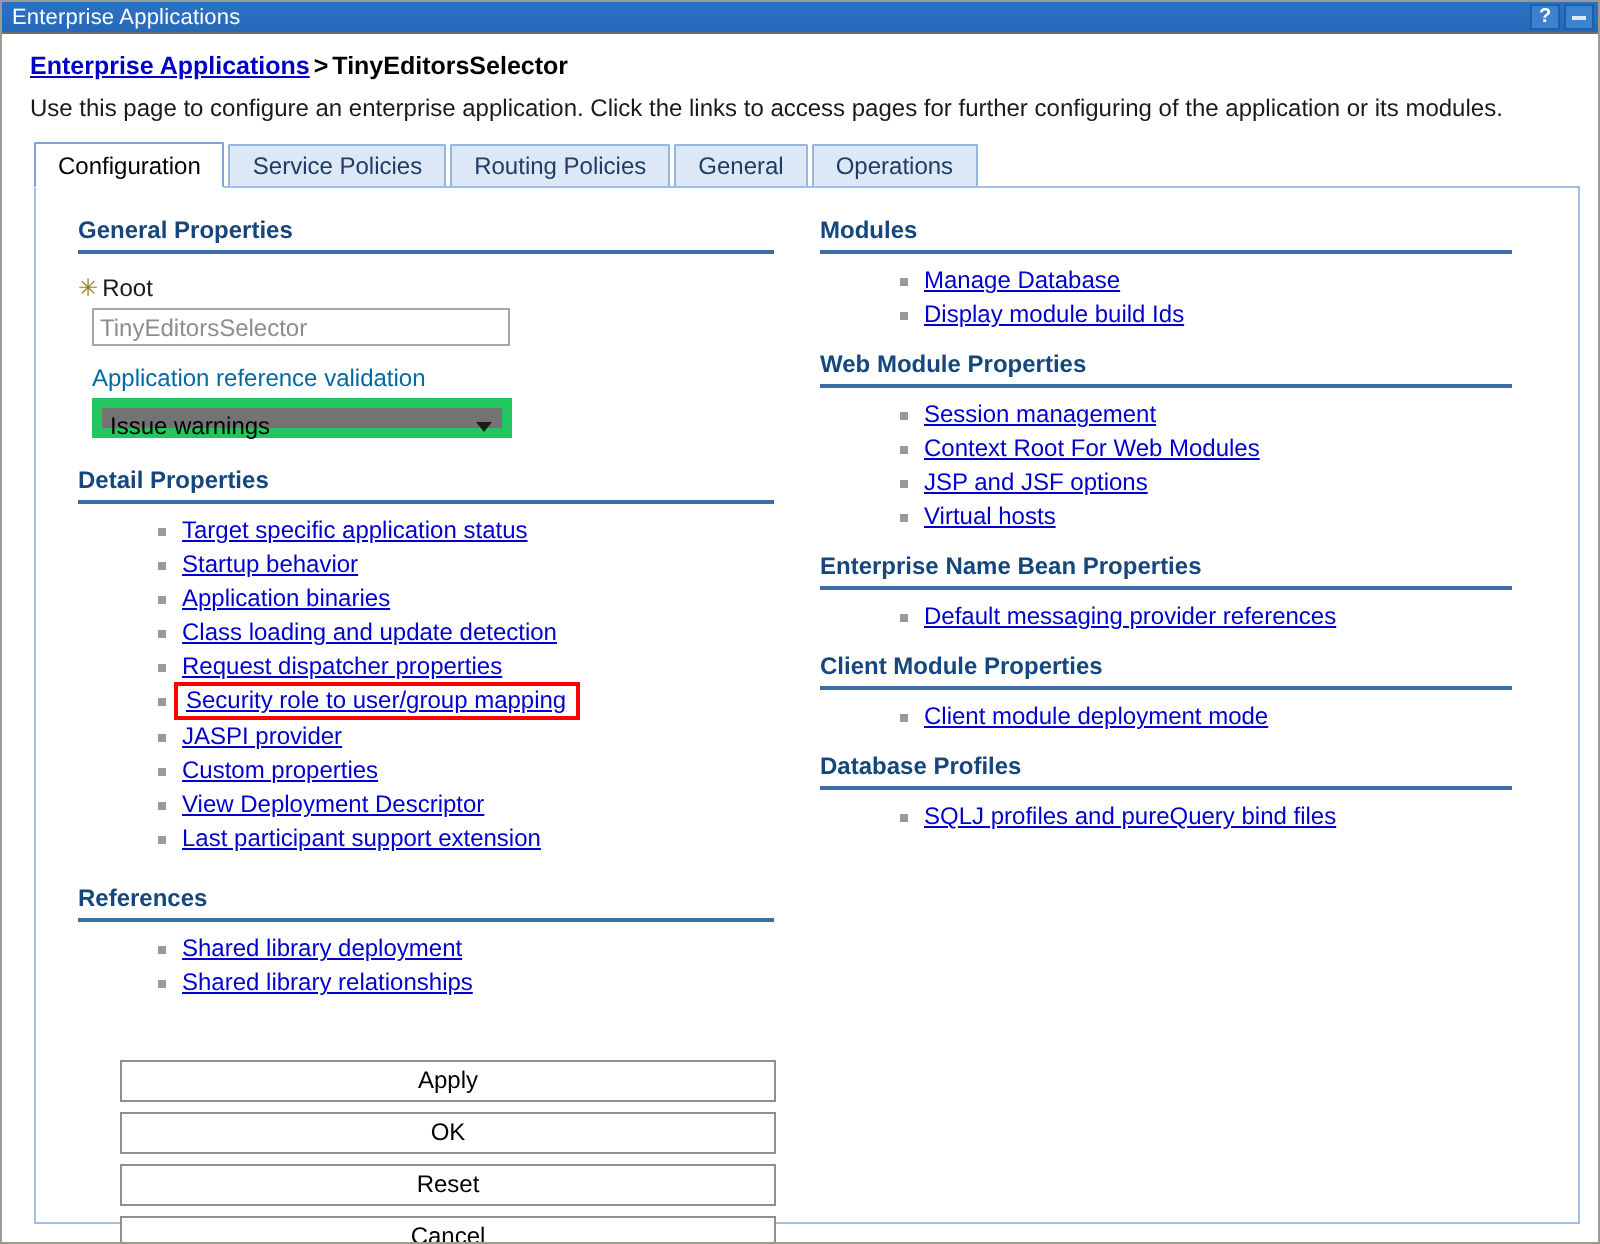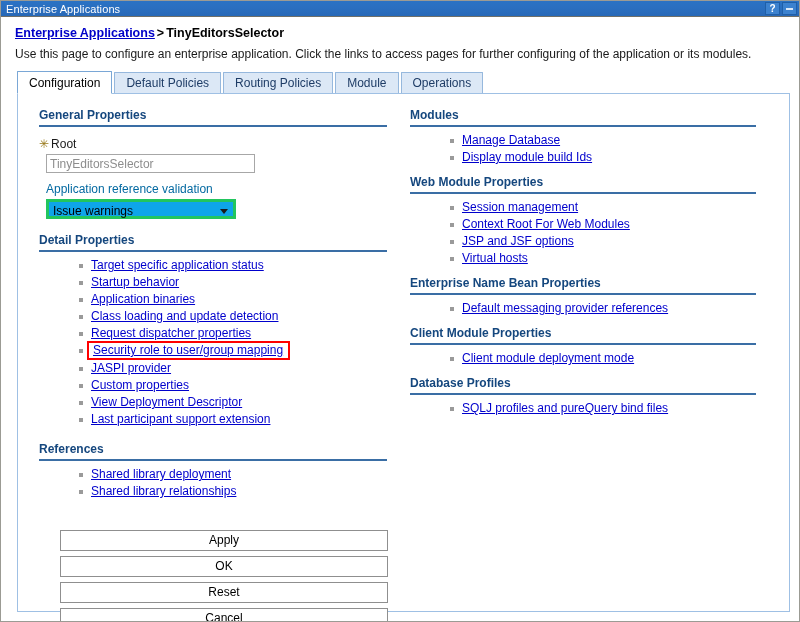--- a/index.html
+++ b/index.html
@@ -254,25 +254,25 @@
     display: block;
   }
   .sublabel {
     font-size: 12px;
     line-height: 16px;
     margin: 8px 0 2px 7px;
     color: #0369a1;
   }
   .select-wrap {
     position: relative;
-    width: 190px;
+    width: 210px;
     height: 20px;
     margin-left: 7px;
-    border: 3px solid #22c55e;
-    background: #0ea5e9;
+    border: 5px solid #22c55e;
+    background: #737373;
     box-sizing: border-box;
     cursor: pointer;
   }
   .select-wrap .sel-text {
     font-size: 12px;
     line-height: 18px;
     padding-left: 4px;
     color: #000000;
     display: block;
   }
@@ -328,23 +328,23 @@
   <div class="page-body">
 
     <div class="breadcrumb">
       <a href="#">Enterprise Applications</a><span class="crumb-sep">&gt;</span><span class="crumb-current">TinyEditorsSelector</span>
     </div>
 
     <div class="page-desc">Use this page to configure an enterprise application. Click the links to access pages for further configuring of the application or its modules.</div>
 
     <div class="tabstrip">
       <div class="tab active">Configuration</div>
-      <div class="tab">Default Policies</div>
+      <div class="tab">Service Policies</div>
       <div class="tab">Routing Policies</div>
-      <div class="tab">Module</div>
+      <div class="tab">General</div>
       <div class="tab">Operations</div>
     </div>
 
     <div class="content-panel">
 
       <div class="columns">
 
         <div class="col-left">
 
           <div class="section">

